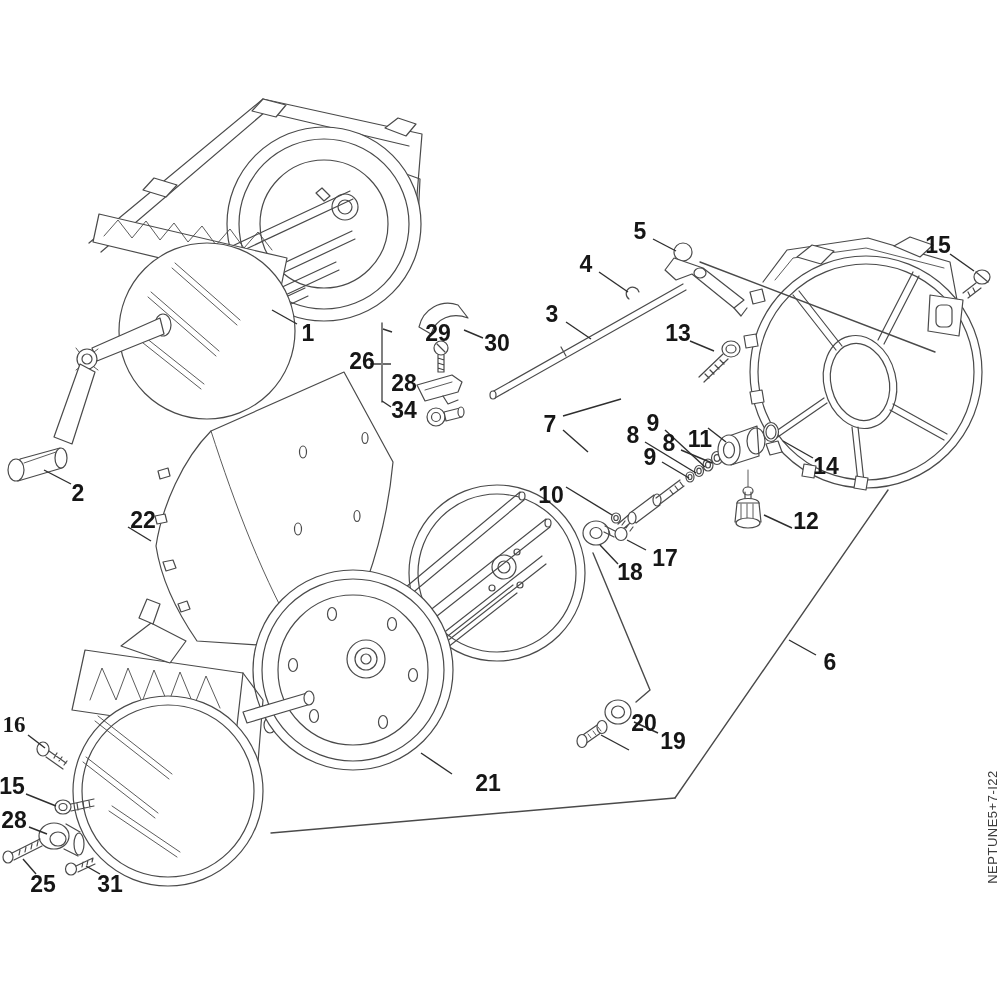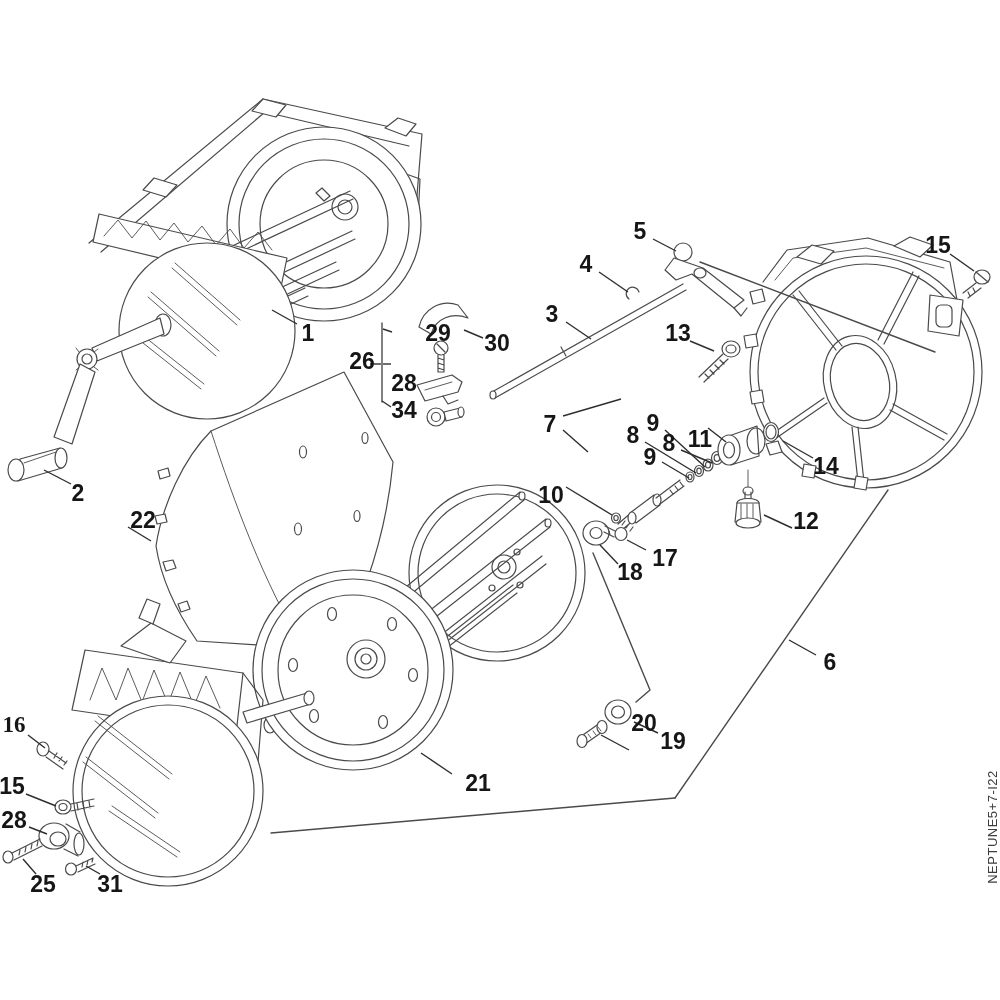--- a/index.html
+++ b/index.html
@@ -321,21 +321,21 @@
       <div class="part-label" style="left: 806px; top: 521px;">12</div>
       <div class="part-label" style="left: 678px; top: 333px;">13</div>
       <div class="part-label" style="left: 826px; top: 466px; text-align: right;">14</div>
       <div class="part-label" style="left: 938px; top: 245px;">15</div>
       <div class="part-label" style="left: 12px; top: 786px;">15</div>
       <div class="part-label" style="left: 14px; top: 725px; font-family: Liberation Serif, serif;">16</div>
       <div class="part-label" style="left: 658px; top: 558px; margin-left: 7px;">17</div>
       <div class="part-label" style="left: 630px; top: 572px;">18</div>
       <div class="part-label" style="left: 673px; top: 741px;">19</div>
       <div class="part-label" style="left: 644px; top: 723px;">20</div>
-      <div class="part-label" style="left: 478px; top: 783px;">21</div>
+      <div class="part-label" style="left: 488px; top: 783px;">21</div>
       <div class="part-label" style="left: 113px; top: 520px; margin-left: 30px;">22</div>
       <div class="part-label" style="left: 14px; top: 820px;">28</div>
       <div class="part-label" style="left: 43px; top: 884px;">25</div>
       <div class="part-label" style="left: 362px; top: 361px;">26</div>
       <div class="part-label" style="left: 404px; top: 410px;">34</div>
       <div class="part-label" style="left: 404px; top: 364px; margin-top: 19px;">28</div>
       <div class="part-label" style="left: 426px; top: 333px; margin-left: 12px;">29</div>
       <div class="part-label" style="left: 497px; top: 343px;">30</div>
       <div class="part-label" style="left: 110px; top: 884px;">31</div>
     </div>

